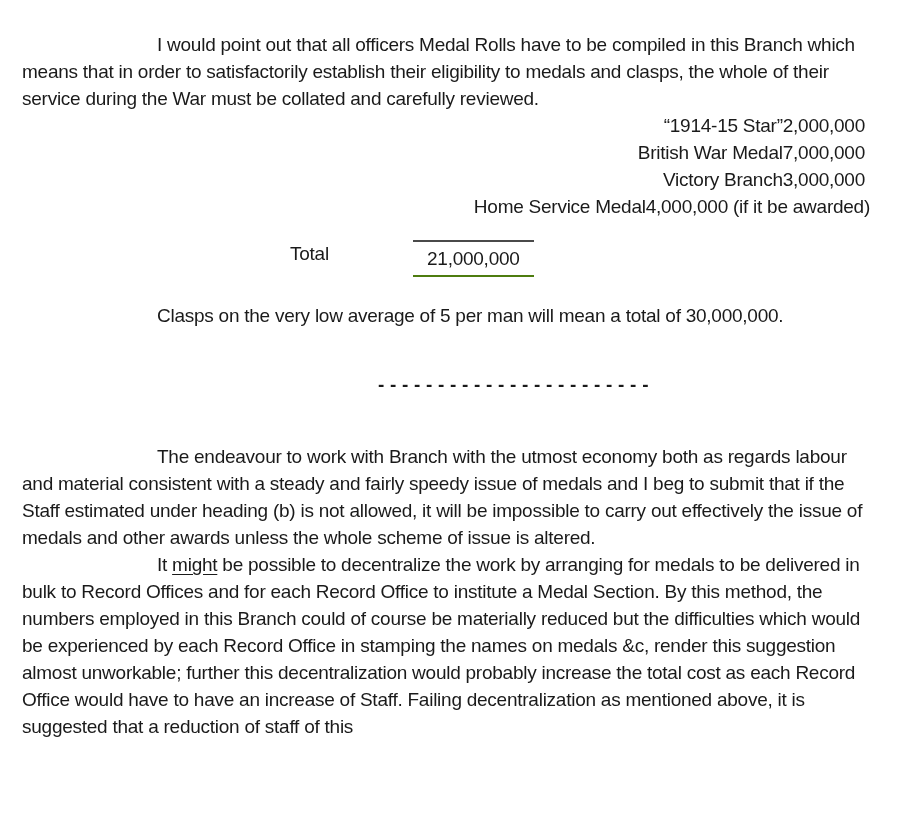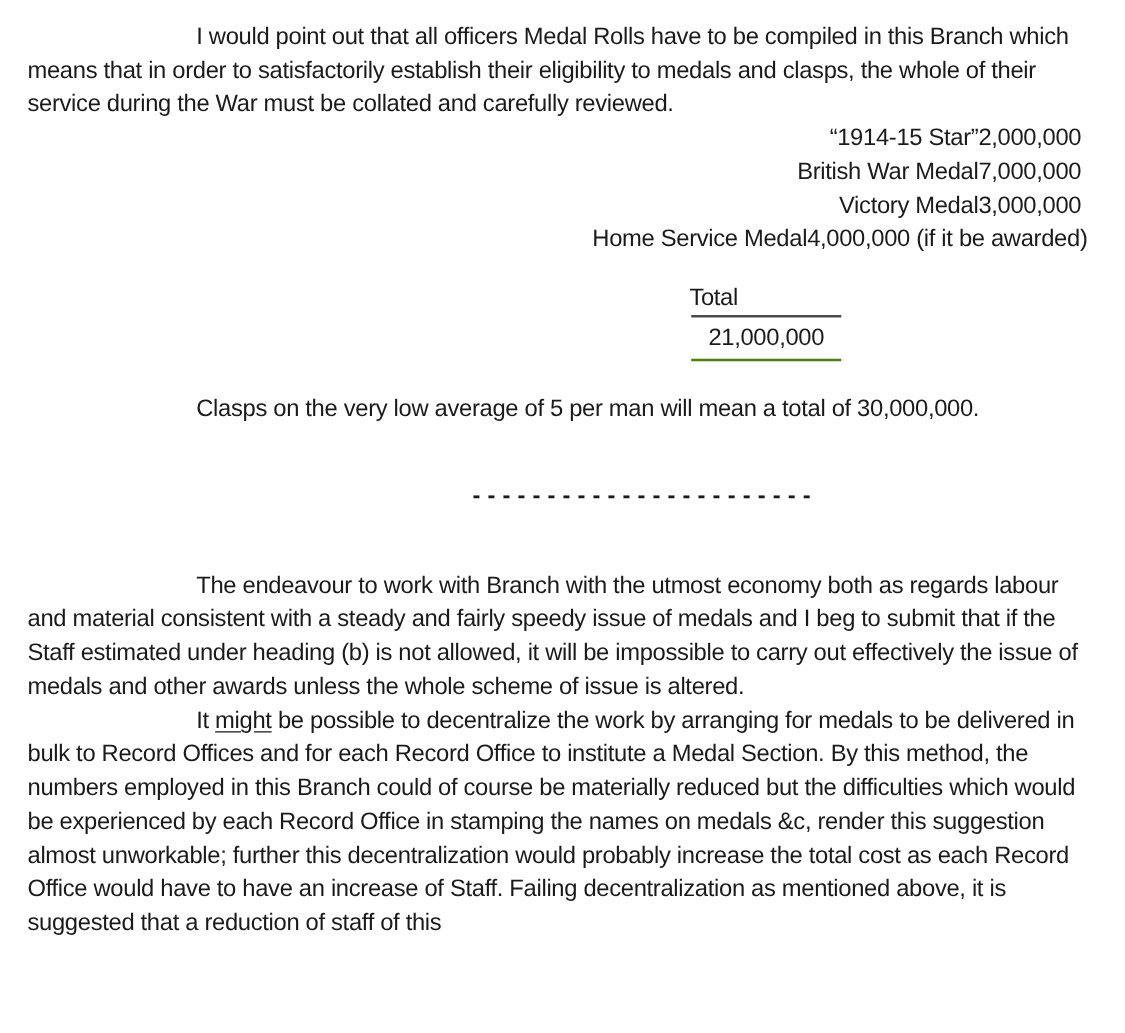--- a/index.html
+++ b/index.html
@@ -5,21 +5,21 @@
   html, body {
     margin: 0;
     padding: 0;
     background: #ffffff;
   }
   .page {
     position: relative;
     width: 900px;
     height: 826px;
     box-sizing: border-box;
-    padding: 16px 30px 0 22px;
+    padding: 31px 30px 0 22px;
     background: #ffffff;
     color: #1a1a1a;
     font-family: "Liberation Sans", sans-serif;
     font-size: 19px;
     line-height: 27px;
     letter-spacing: -0.25px;
     overflow: hidden;
   }
   .para {
     margin: 0;
@@ -40,22 +40,20 @@
   .medal-label {
     display: inline-block;
     width: 185px;
   }
   .medal-note {
     margin-left: 5px;
   }
   .total-row {
     margin: 20px 0 0 268px;
     display: flex;
-    align-items: center;
-    flex-direction: column;
   }
   .total-label {
     display: inline-block;
     width: 57px;
   }
   .total-value {
     display: inline-block;
     margin-left: 66px;
     border-top: 2px solid #4a4a4a;
     border-bottom: 2px solid #4d7c0f;
@@ -85,21 +83,21 @@
 
 
   <div class="medal-table">
     <div class="medal-row">
       <span class="medal-label">“1914-15 Star”</span><span class="medal-value">2,000,000</span><span class="medal-note"></span>
     </div>
     <div class="medal-row">
       <span class="medal-label">British War Medal</span><span class="medal-value">7,000,000</span><span class="medal-note"></span>
     </div>
     <div class="medal-row">
-      <span class="medal-label">Victory Medal</span><span class="medal-value">3,000,000</span><span class="medal-note"></span>
+      <span class="medal-label">Victory Branch</span><span class="medal-value">3,000,000</span><span class="medal-note"></span>
     </div>
     <div class="medal-row">
       <span class="medal-label">Home Service Medal</span><span class="medal-value">4,000,000</span><span class="medal-note">(if it be awarded)</span>
     </div>
   </div>
 
   <div class="total-row">
     <span class="total-label">Total</span>
     <span class="total-value">21,000,000</span>
   </div>

